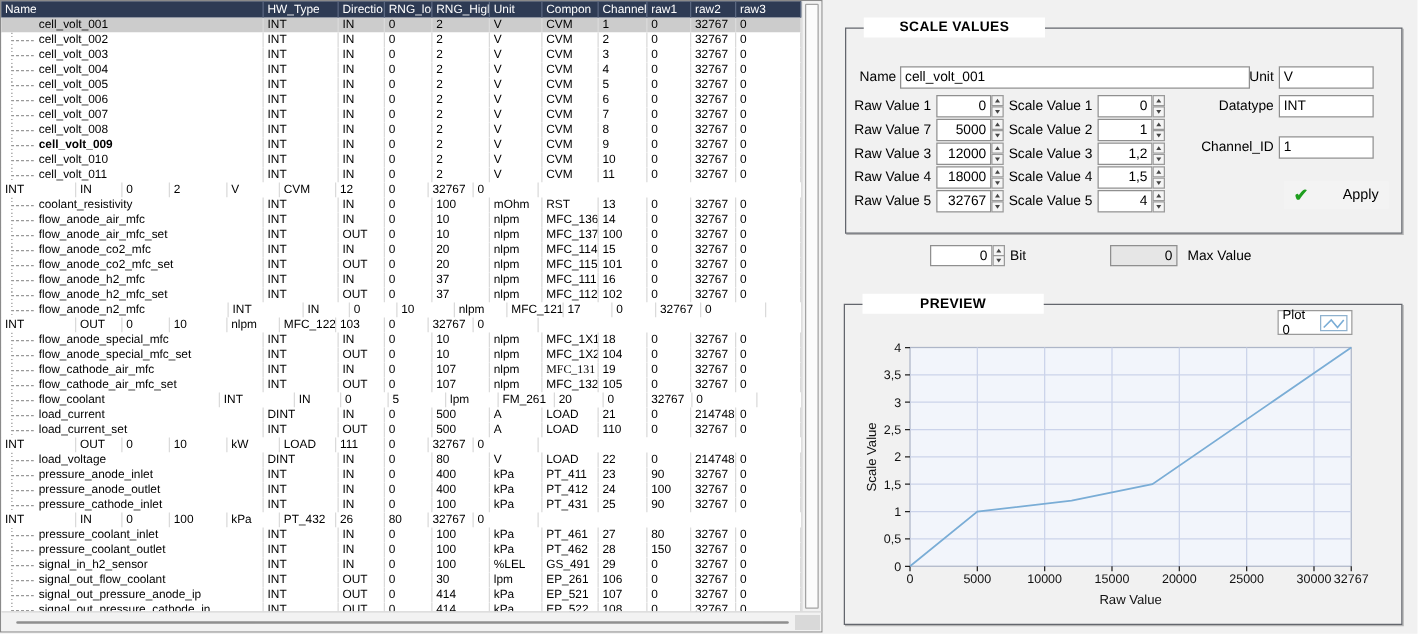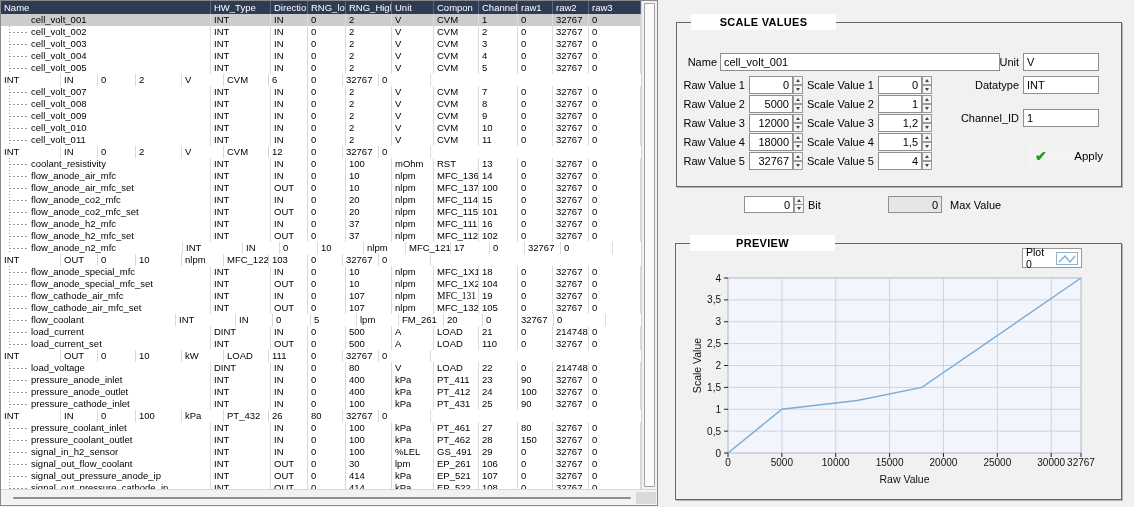--- a/index.html
+++ b/index.html
@@ -135,20 +135,21 @@
         <div class="td" style="width: 38px;">0</div>
         <div class="td" style="width: 46px;">2</div>
         <div class="td" style="width: 42px;">V</div>
         <div class="td" style="width: 45px;">CVM</div>
         <div class="td" style="width: 39px;">5</div>
         <div class="td" style="width: 35px;">0</div>
         <div class="td" style="width: 36px;">32767</div>
         <div class="td" style="width: 52px;">0</div>
       </div>
       <div class="tr">
+        <div class="td name" style="width: 210px;"><i class="tv"></i><i class="thz"></i><span>cell_volt_006</span></div>
         <div class="td" style="width: 60px;">INT</div>
         <div class="td" style="width: 37px;">IN</div>
         <div class="td" style="width: 38px;">0</div>
         <div class="td" style="width: 46px;">2</div>
         <div class="td" style="width: 42px;">V</div>
         <div class="td" style="width: 45px;">CVM</div>
         <div class="td" style="width: 39px;">6</div>
         <div class="td" style="width: 35px;">0</div>
         <div class="td" style="width: 36px;">32767</div>
         <div class="td" style="width: 52px;">0</div>
@@ -173,21 +174,21 @@
         <div class="td" style="width: 38px;">0</div>
         <div class="td" style="width: 46px;">2</div>
         <div class="td" style="width: 42px;">V</div>
         <div class="td" style="width: 45px;">CVM</div>
         <div class="td" style="width: 39px;">8</div>
         <div class="td" style="width: 35px;">0</div>
         <div class="td" style="width: 36px;">32767</div>
         <div class="td" style="width: 52px;">0</div>
       </div>
       <div class="tr">
-        <div class="td name" style="width: 210px;"><i class="tv"></i><i class="thz"></i><span>cell_volt_009</span></div>
+        <div class="td name" style="width: 210px; font-weight: bold;"><i class="tv"></i><i class="thz"></i><span>cell_volt_009</span></div>
         <div class="td" style="width: 60px;">INT</div>
         <div class="td" style="width: 37px;">IN</div>
         <div class="td" style="width: 38px;">0</div>
         <div class="td" style="width: 46px;">2</div>
         <div class="td" style="width: 42px;">V</div>
         <div class="td" style="width: 45px;">CVM</div>
         <div class="td" style="width: 39px;">9</div>
         <div class="td" style="width: 35px;">0</div>
         <div class="td" style="width: 36px;">32767</div>
         <div class="td" style="width: 52px;">0</div>
@@ -627,21 +628,21 @@
       <div class="spin" style="left: 116px; top: 53px;">
         <div class="sup"></div>
         <div class="sdn"></div>
       </div>
       <div class="lbl ra" style="left: 115px; width: 82px; top: 56px;">Scale Value 1</div>
       <div class="tfield num" style="left: 201px; top: 53px; width: 44px;">0</div>
       <div class="spin" style="left: 245px; top: 53px;">
         <div class="sup"></div>
         <div class="sdn"></div>
       </div>
-      <div class="lbl ra" style="left: 0px; width: 68px; top: 75px;">Raw Value 2</div>
+      <div class="lbl ra" style="left: 0px; width: 68px; top: 75px;">Raw Value 7</div>
       <div class="tfield num" style="left: 72px; top: 72px; width: 44px;">5000</div>
       <div class="spin" style="left: 116px; top: 72px;">
         <div class="sup"></div>
         <div class="sdn"></div>
       </div>
       <div class="lbl ra" style="left: 115px; width: 82px; top: 75px;">Scale Value 2</div>
       <div class="tfield num" style="left: 201px; top: 72px; width: 44px;">1</div>
       <div class="spin" style="left: 245px; top: 72px;">
         <div class="sup"></div>
         <div class="sdn"></div>

